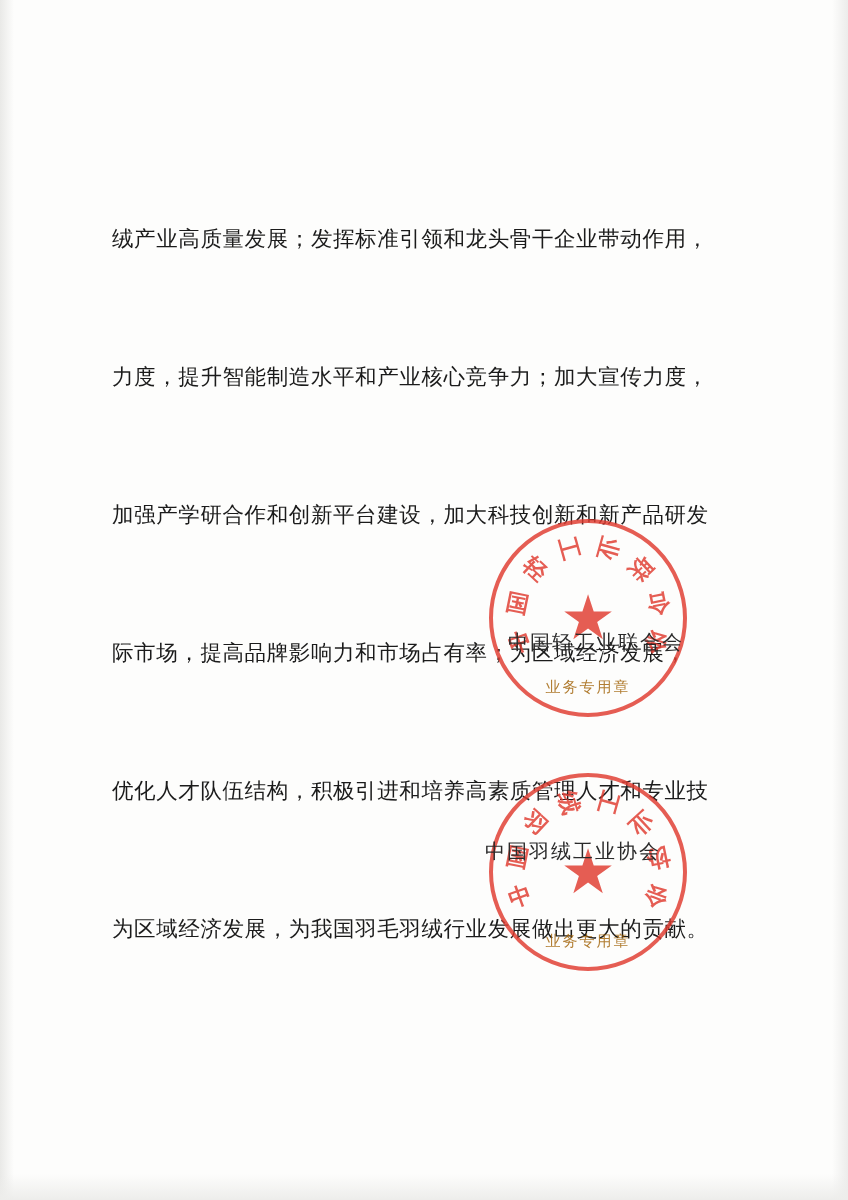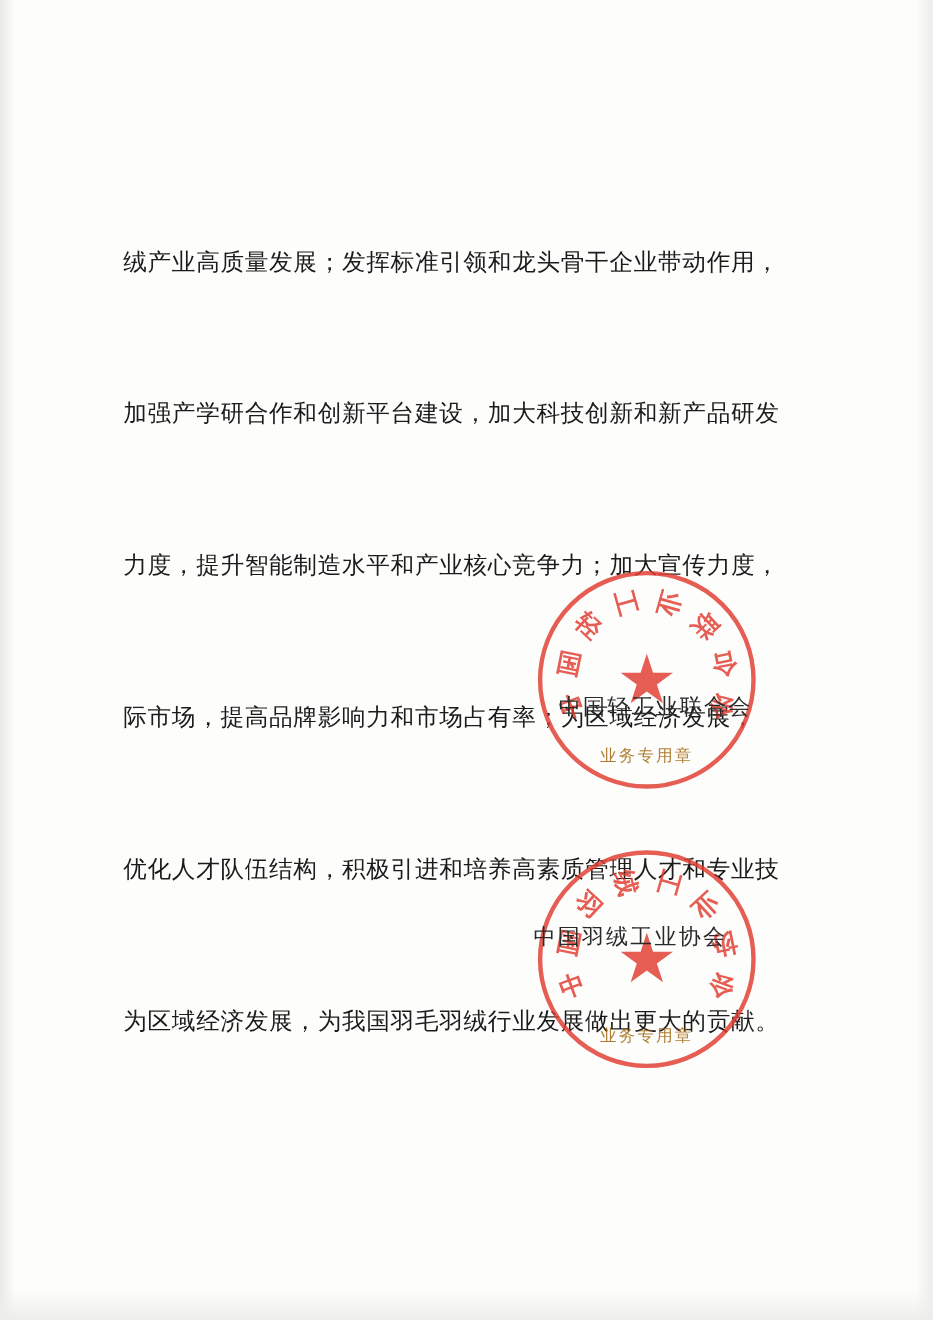--- a/index.html
+++ b/index.html
@@ -142,22 +142,22 @@
 <body>
 
 <div class="page">
 
   <div class="scan-edge-left"></div>
   <div class="scan-edge-right"></div>
   <div class="scan-edge-bottom"></div>
 
   <div class="body-text">
     <span class="line">绒产业高质量发展；发挥标准引领和龙头骨干企业带动作用，</span>
+    <span class="line">力度，提升智能制造水平和产业核心竞争力；加大宣传力度，</span>
     <span class="line">加强产学研合作和创新平台建设，加大科技创新和新产品研发</span>
-    <span class="line">力度，提升智能制造水平和产业核心竞争力；加大宣传力度，</span>
     <span class="line">际市场，提高品牌影响力和市场占有率；为区域经济发展，</span>
     <span class="line">优化人才队伍结构，积极引进和培养高素质管理人才和专业技</span>
     <span class="line">为区域经济发展，为我国羽毛羽绒行业发展做出更大的贡献。</span>
   </div>
 
   <div class="seal" id="seal-clia">
     <div class="seal-inner"></div>
     <div class="seal-ring-text" id="ring-1">
         <span style="transform: rotate(-110deg) translate(0px, -72px) rotate(90deg) translate(-50%, -50%);">中</span>
         <span style="transform: rotate(-78.5714deg) translate(0px, -72px) rotate(90deg) translate(-50%, -50%);">国</span>

